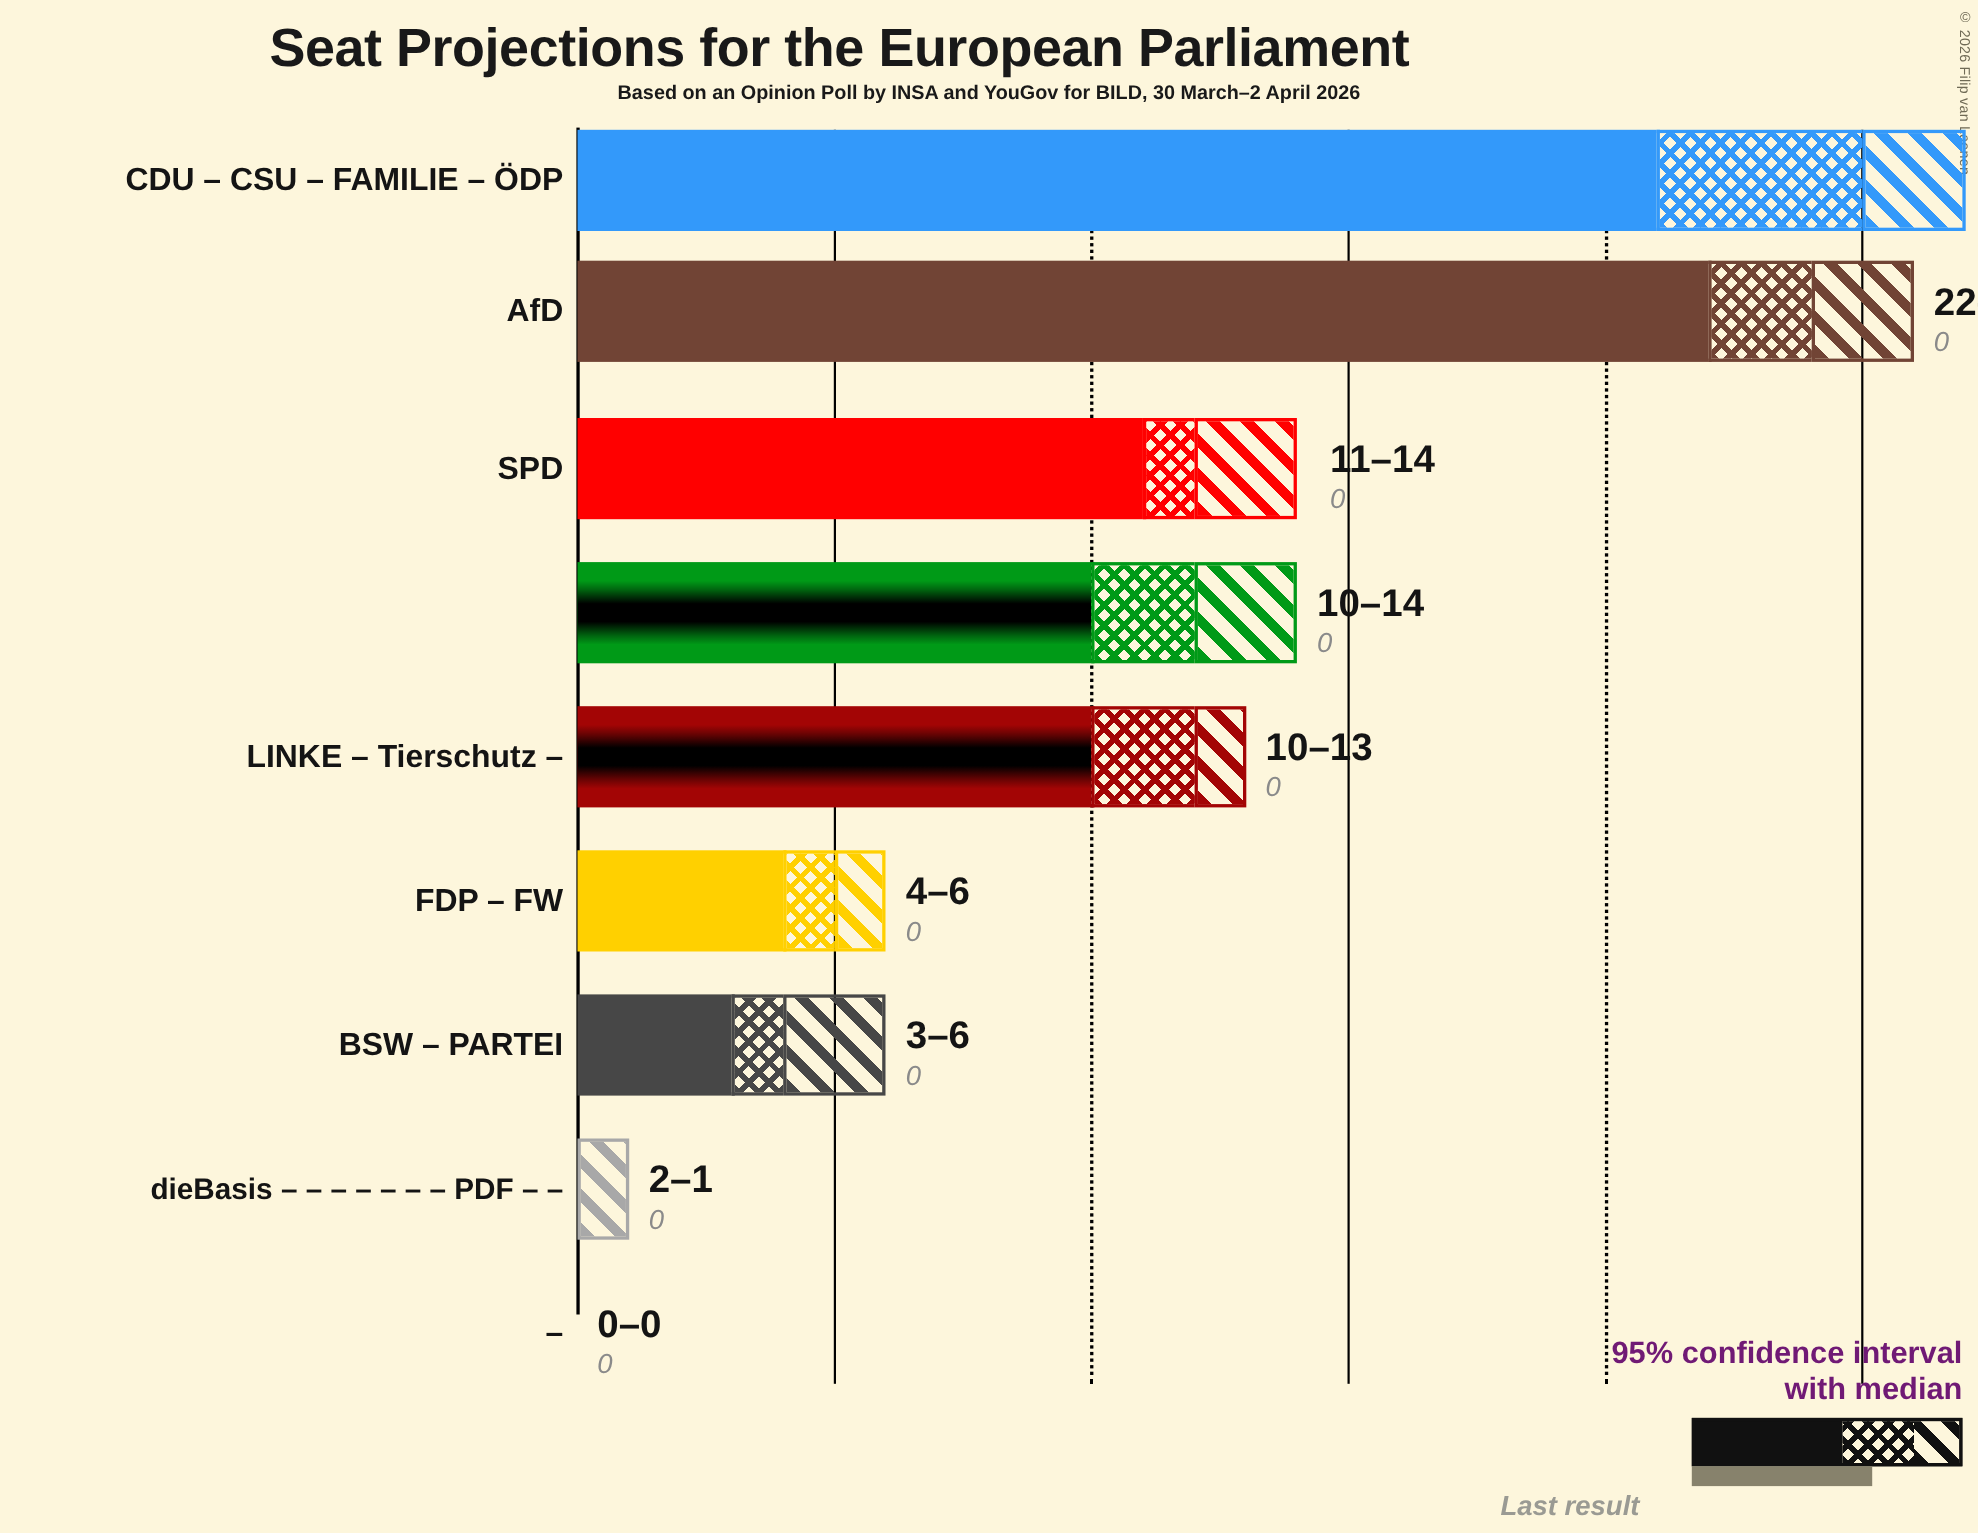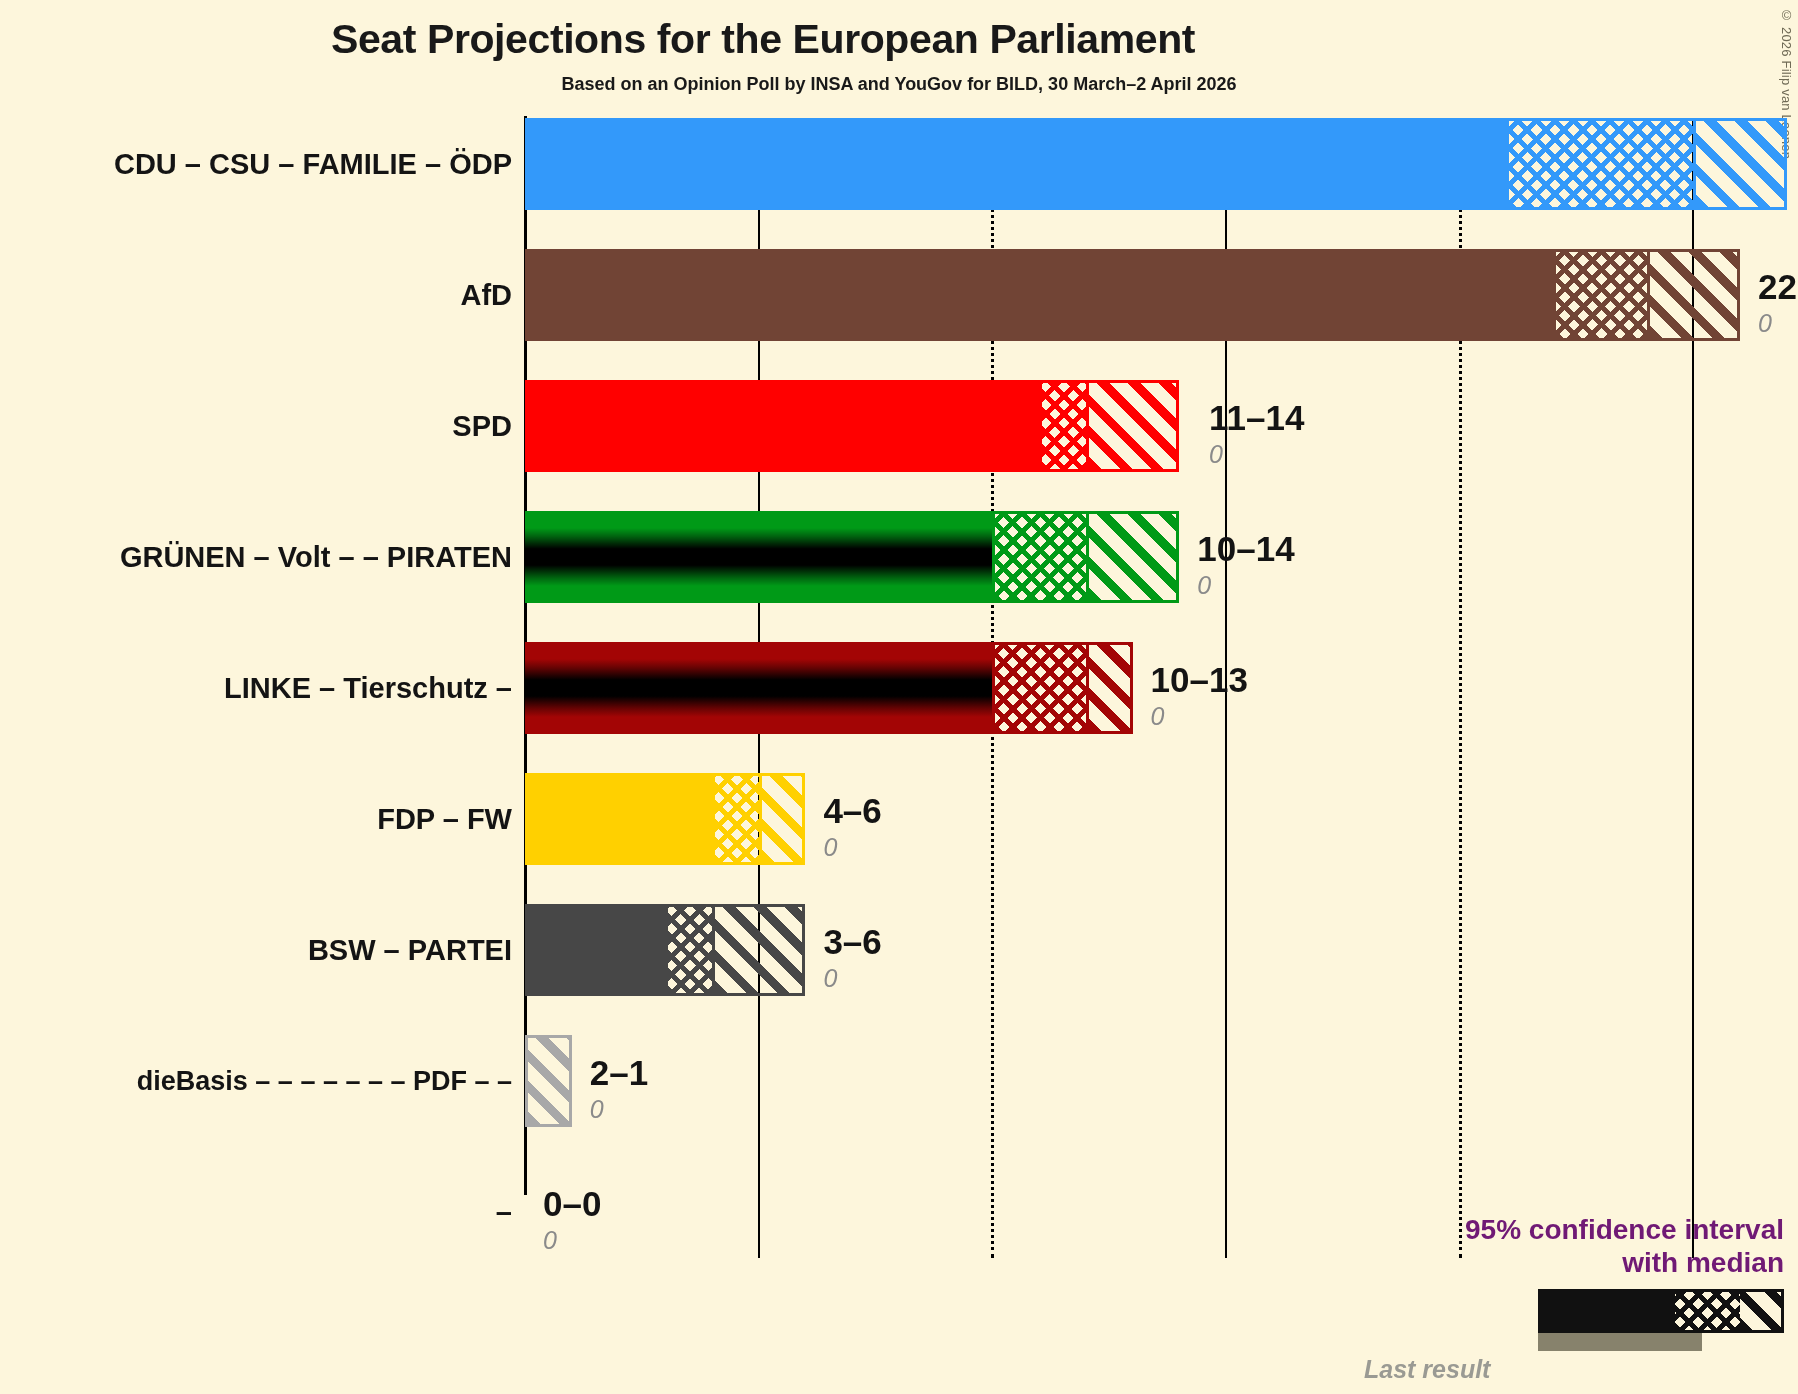--- a/index.html
+++ b/index.html
@@ -16,21 +16,21 @@
     color: #1a1a1a;
   }
 
   
   #chart-title {
     position: absolute;
     top: 16px;
     left: 0;
     width: 1526px;
     text-align: center;
-    font-size: 41px;
+    font-size: 49px;
     font-weight: bold;
     letter-spacing: -0.4px;
     color: #191919;
   }
   #chart-subtitle {
     position: absolute;
     top: 74px;
     left: 0;
     width: 1798px;
     text-align: center;
@@ -211,21 +211,21 @@
 
 <div id="rows-host">
     <div class="row" style="top: 118px; height: 92px;">
       <div class="row-label" style="top: 26px; line-height: 40px;">CDU – CSU – FAMILIE – ÖDP</div>
       <div class="bar-wrap" style="top: 0px; width: 1261.8px;">
         <div class="seg solid" style="width: 981.4px; background: rgb(51, 153, 250);"></div>
         <div class="seg cross" style="width: 186.933px; border-color: rgb(51, 153, 250); background-image: repeating-linear-gradient(45deg, rgb(51, 153, 250) 0px, rgb(51, 153, 250) 5px, transparent 5px, transparent 13px), repeating-linear-gradient(-45deg, rgb(51, 153, 250) 0px, rgb(51, 153, 250) 5px, transparent 5px, transparent 13px);"></div>
         <div class="seg diag" style="width: 93.4667px; border-color: rgb(51, 153, 250); border-left-width: 3px; background-image: repeating-linear-gradient(45deg, rgb(51, 153, 250) 0px, rgb(51, 153, 250) 9px, transparent 9px, transparent 22px);"></div>
       </div>
     </div>
-    <div class="row" style="top: 249px; height: 120px;">
+    <div class="row" style="top: 237px; height: 120px;">
       <div class="row-label" style="top: 26px; line-height: 40px;">AfD</div>
       <div class="bar-wrap" style="top: 0px; width: 1215.07px;">
         <div class="seg solid" style="width: 1028.13px; background: rgb(113, 68, 53);"></div>
         <div class="seg cross" style="width: 93.4667px; border-color: rgb(113, 68, 53); background-image: repeating-linear-gradient(45deg, rgb(113, 68, 53) 0px, rgb(113, 68, 53) 5px, transparent 5px, transparent 13px), repeating-linear-gradient(-45deg, rgb(113, 68, 53) 0px, rgb(113, 68, 53) 5px, transparent 5px, transparent 13px);"></div>
         <div class="seg diag" style="width: 93.4667px; border-color: rgb(113, 68, 53); border-left-width: 3px; background-image: repeating-linear-gradient(45deg, rgb(113, 68, 53) 0px, rgb(113, 68, 53) 9px, transparent 9px, transparent 22px);"></div>
       </div>
       <div class="value-block" style="left: 1758.07px; top: 20px;">
         <div class="value-range">22–26</div>
         <div class="value-last">0</div>
       </div>
@@ -236,21 +236,20 @@
         <div class="seg solid" style="width: 514.067px; background: rgb(255, 0, 0);"></div>
         <div class="seg cross" style="width: 46.7333px; border-color: rgb(255, 0, 0); background-image: repeating-linear-gradient(45deg, rgb(255, 0, 0) 0px, rgb(255, 0, 0) 5px, transparent 5px, transparent 13px), repeating-linear-gradient(-45deg, rgb(255, 0, 0) 0px, rgb(255, 0, 0) 5px, transparent 5px, transparent 13px);"></div>
         <div class="seg diag" style="width: 93.4667px; border-color: rgb(255, 0, 0); border-left-width: 3px; background-image: repeating-linear-gradient(45deg, rgb(255, 0, 0) 0px, rgb(255, 0, 0) 9px, transparent 9px, transparent 22px);"></div>
       </div>
       <div class="value-block" style="left: 1209px; top: 20px;">
         <div class="value-range">11–14</div>
         <div class="value-last">0</div>
       </div>
     </div>
     <div class="row" style="top: 511px; height: 92px;">
-      <div class="row-label" style="top: 26px; line-height: 40px;">GRÜNEN – Volt – – PIRATEN</div>
       <div class="bar-wrap" style="top: 0px; width: 654.267px;">
         <div class="seg solid" style="width: 467.333px; background: rgb(0, 154, 23);">
           <div class="median-band"></div>
         </div>
         <div class="seg cross" style="width: 93.4667px; border-color: rgb(0, 154, 23); background-image: repeating-linear-gradient(45deg, rgb(0, 154, 23) 0px, rgb(0, 154, 23) 5px, transparent 5px, transparent 13px), repeating-linear-gradient(-45deg, rgb(0, 154, 23) 0px, rgb(0, 154, 23) 5px, transparent 5px, transparent 13px);"></div>
         <div class="seg diag" style="width: 93.4667px; border-color: rgb(0, 154, 23); border-left-width: 3px; background-image: repeating-linear-gradient(45deg, rgb(0, 154, 23) 0px, rgb(0, 154, 23) 9px, transparent 9px, transparent 22px);"></div>
       </div>
       <div class="value-block" style="left: 1197.27px; top: 20px;">
         <div class="value-range">10–14</div>
         <div class="value-last">0</div>

